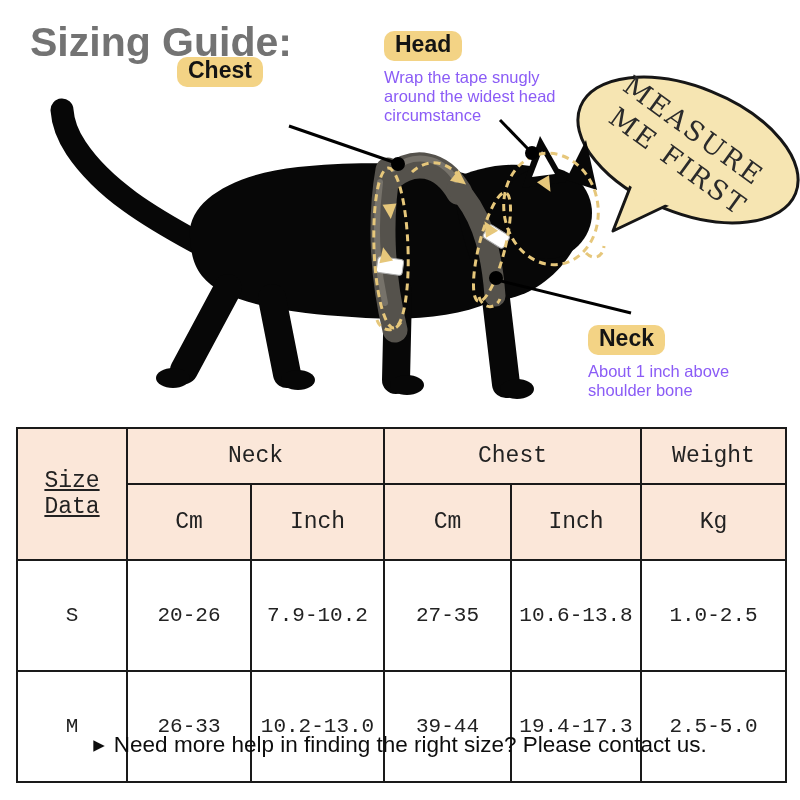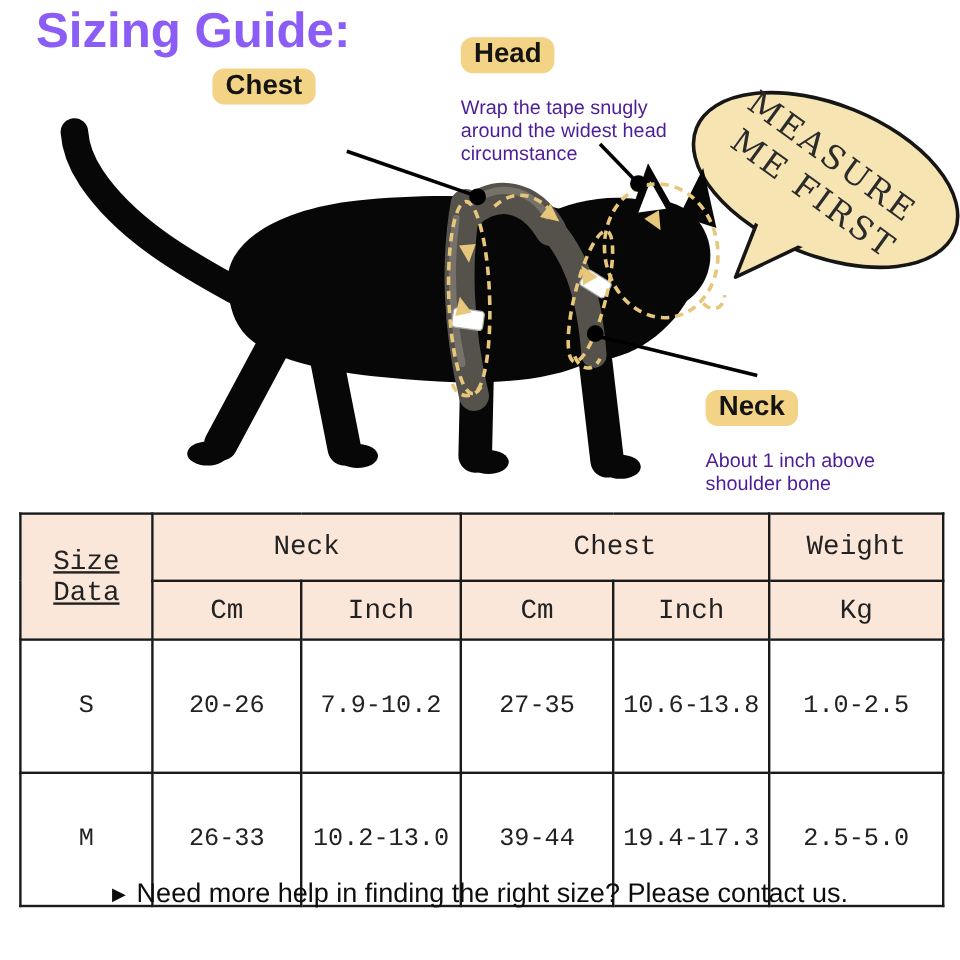--- a/index.html
+++ b/index.html
@@ -1,31 +1,31 @@
 <!DOCTYPE html>
 <html><head>
 <meta charset="utf-8">
 <style>
   html,body{margin:0;padding:0;background:#fff;}
   .canvas{position:relative;width:800px;height:800px;background:#ffffff;overflow:hidden;
           font-family:"Liberation Sans",sans-serif;color:#111;}
-  .page-title{position:absolute;left:30px;top:2px;font-size:41px;font-weight:bold;color:#8b5cf6;}
+  .page-title{position:absolute;left:30px;top:19px;font-size:41px;font-weight:bold;color:#737373;}
   .illustration{position:absolute;left:0;top:0;}
   .note{position:absolute;}
   .pill{display:inline-block;background:#f3d385;border-radius:10px;padding:1px 11px 4px;
         font-size:23px;font-weight:bold;color:#141414;line-height:1.1;}
-  .desc{margin-top:20px;font-size:16.5px;line-height:1.13;color:#4c1d95;}
+  .desc{margin-top:7px;font-size:16.5px;line-height:1.13;color:#8b5cf6;}
   .note-chest{left:177px;top:57px;width:160px;}
   .note-head{left:384px;top:31px;width:188px;}
   .note-neck{left:588px;top:325px;width:178px;}
   .tablewrap{position:absolute;left:16px;top:427px;}
   table.size-chart{border-collapse:collapse;table-layout:fixed;width:769px;}
   table.size-chart td{border:2px solid #1a1a1a;text-align:center;vertical-align:middle;
         font-family:"Liberation Mono","DejaVu Sans Mono",monospace;color:#222;overflow:hidden;}
-  tr.h1{height:56px;} tr.h2{height:49px;} tr.body-row{height:111px;}
+  tr.h1{height:56px;} tr.h2{height:76px;} tr.body-row{height:111px;}
   tr.h1 td,tr.h2 td{background:#fbe7d9;font-size:23px;}
   tr.body-row td{background:#ffffff;font-size:21px;}
   td.corner{background-color:#fbe7d9;font-size:20px;letter-spacing:0;
      background-image:linear-gradient(to bottom right,transparent calc(50% - 1.3px),
        #1a1a1a calc(50% - 1.3px),#1a1a1a calc(50% + 1.3px),transparent calc(50% + 1.3px));text-decoration:underline;}
   .footer{position:absolute;left:0;top:732px;width:800px;text-align:center;font-size:22.5px;color:#0d0d0d;}
   .footer .tri{font-size:15px;margin-right:9px;position:relative;top:-2px;}
 </style>
 </head>
 <body>

